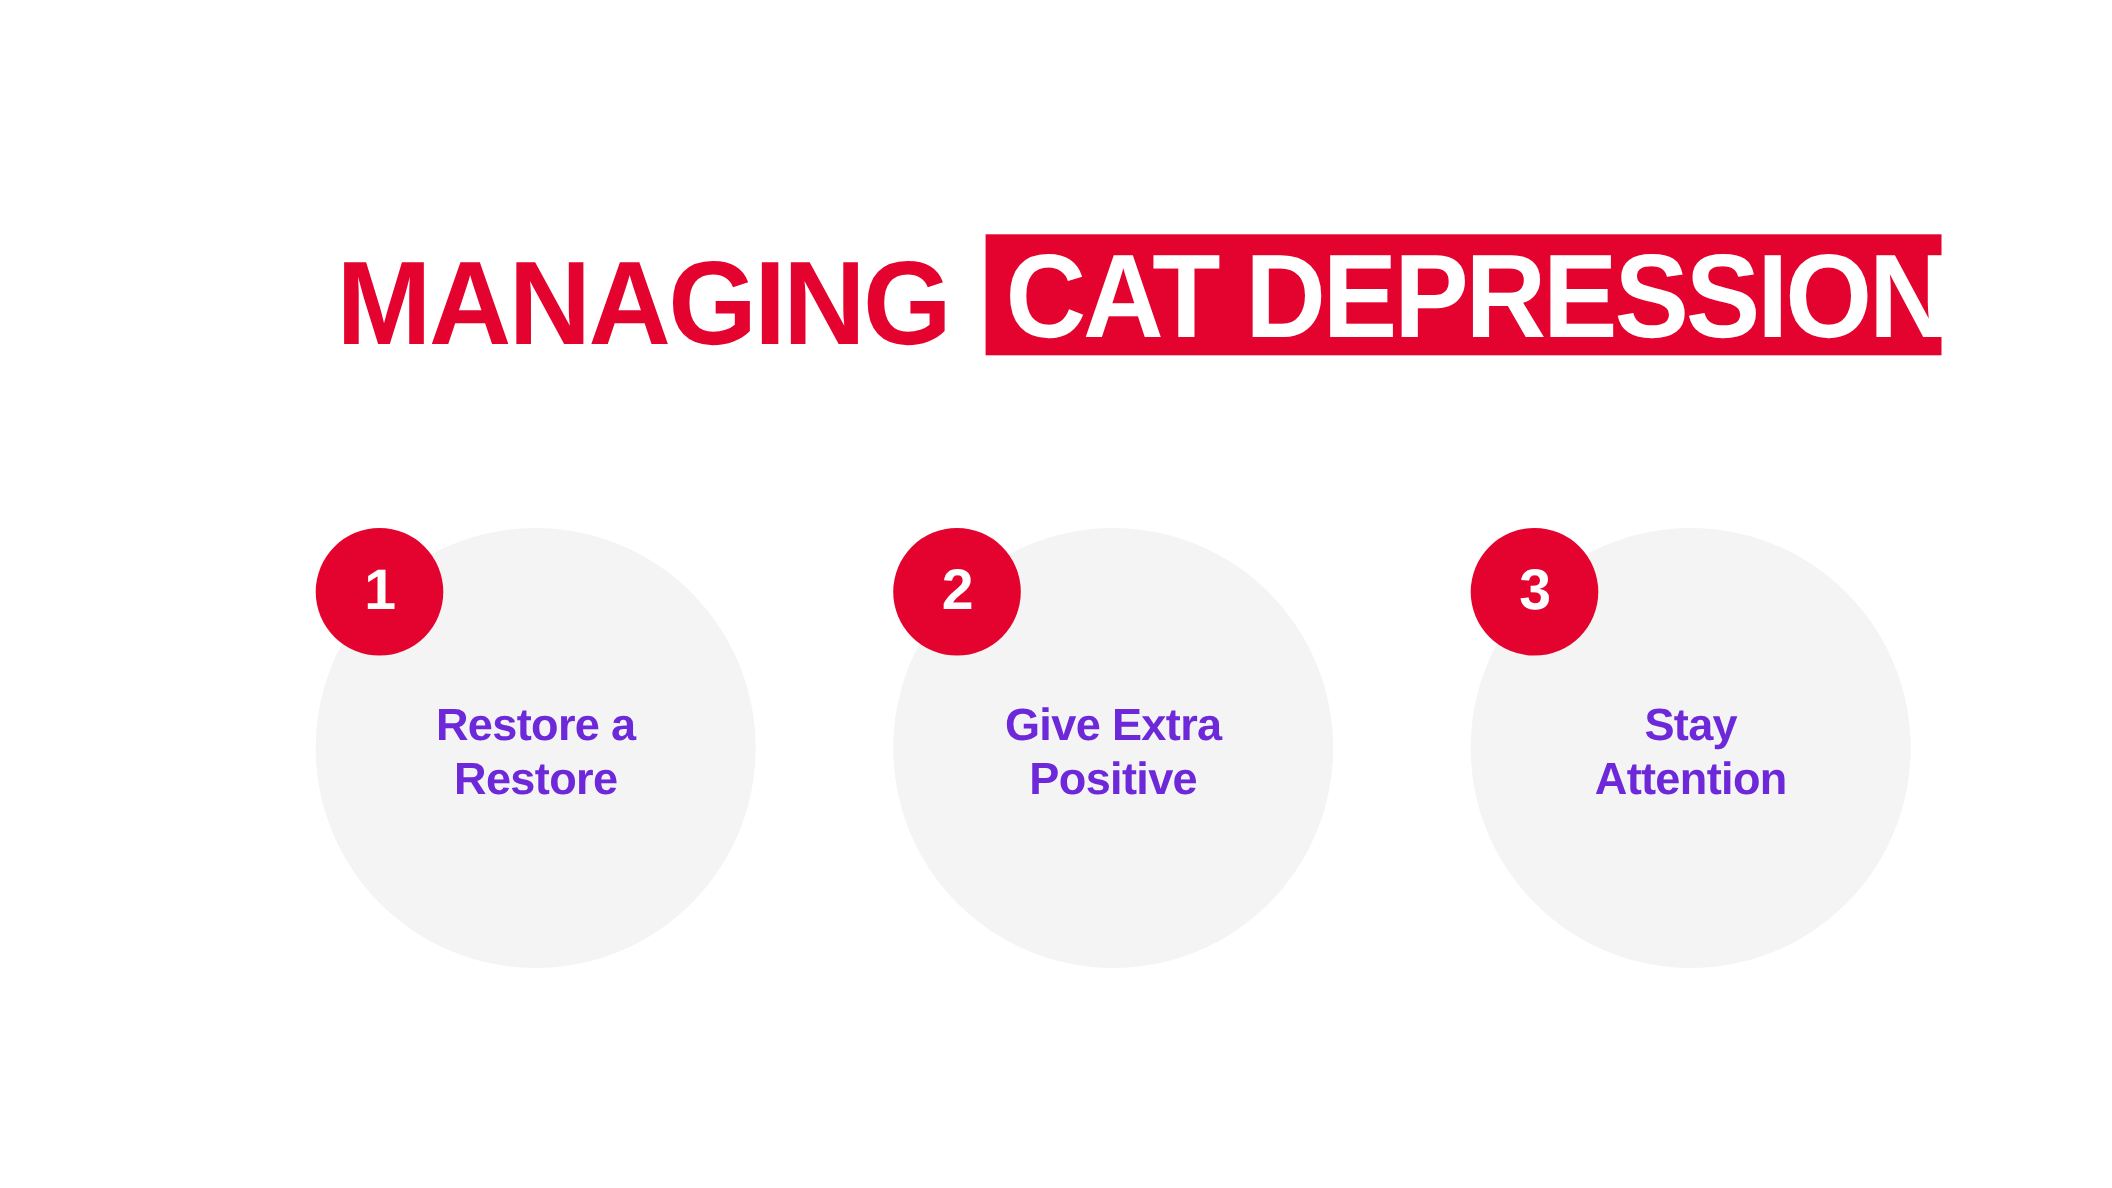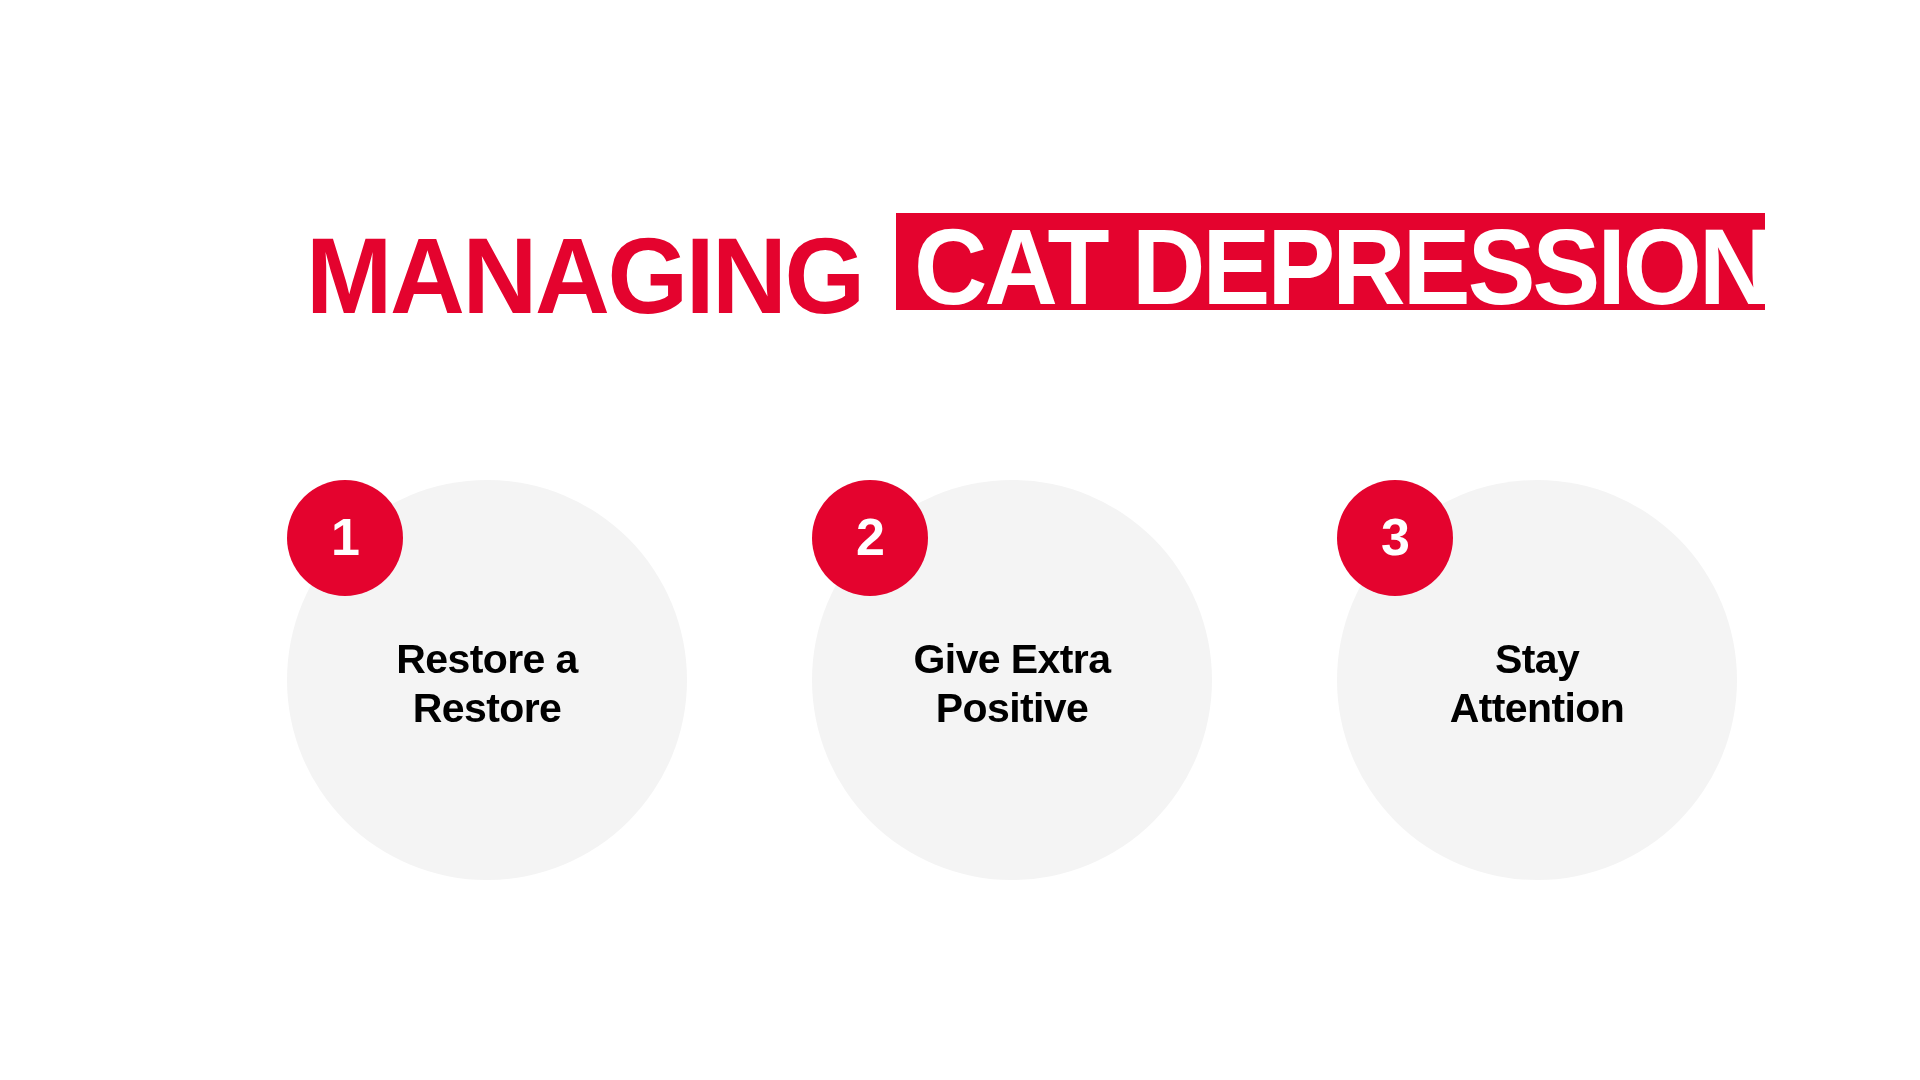--- a/index.html
+++ b/index.html
@@ -47,24 +47,24 @@
     transform: scaleX(0.96);
     transform-origin: left center;
     white-space: nowrap;
   }
 
   .title-banner {
     position: absolute;
     left: 862px;
     top: 0;
     width: 869px;
-    height: 97px;
+    height: 110px;
     background: #E4032E;
     display: flex;
-    align-items: flex-start;
+    align-items: flex-end;
     justify-content: flex-start;
     box-sizing: border-box;
     padding-left: 18px;
   }
 
   .title-banner-text {
     color: #ffffff;
     font-family: "Liberation Sans", sans-serif;
     font-weight: 700;
     font-size: 108px;
@@ -138,21 +138,21 @@
     display: flex;
     flex-direction: column;
     align-items: center;
     justify-content: center;
     padding-top: 8px;
     box-sizing: border-box;
     z-index: 2;
   }
 
   .card-label-line {
-    color: #000000;
+    color: #6d28d9;
     font-family: "Liberation Sans", sans-serif;
     font-weight: 700;
     font-size: 41px;
     line-height: 1.2;
     letter-spacing: -0.6px;
     white-space: nowrap;
   }
 </style>
 </head>
 <body>

